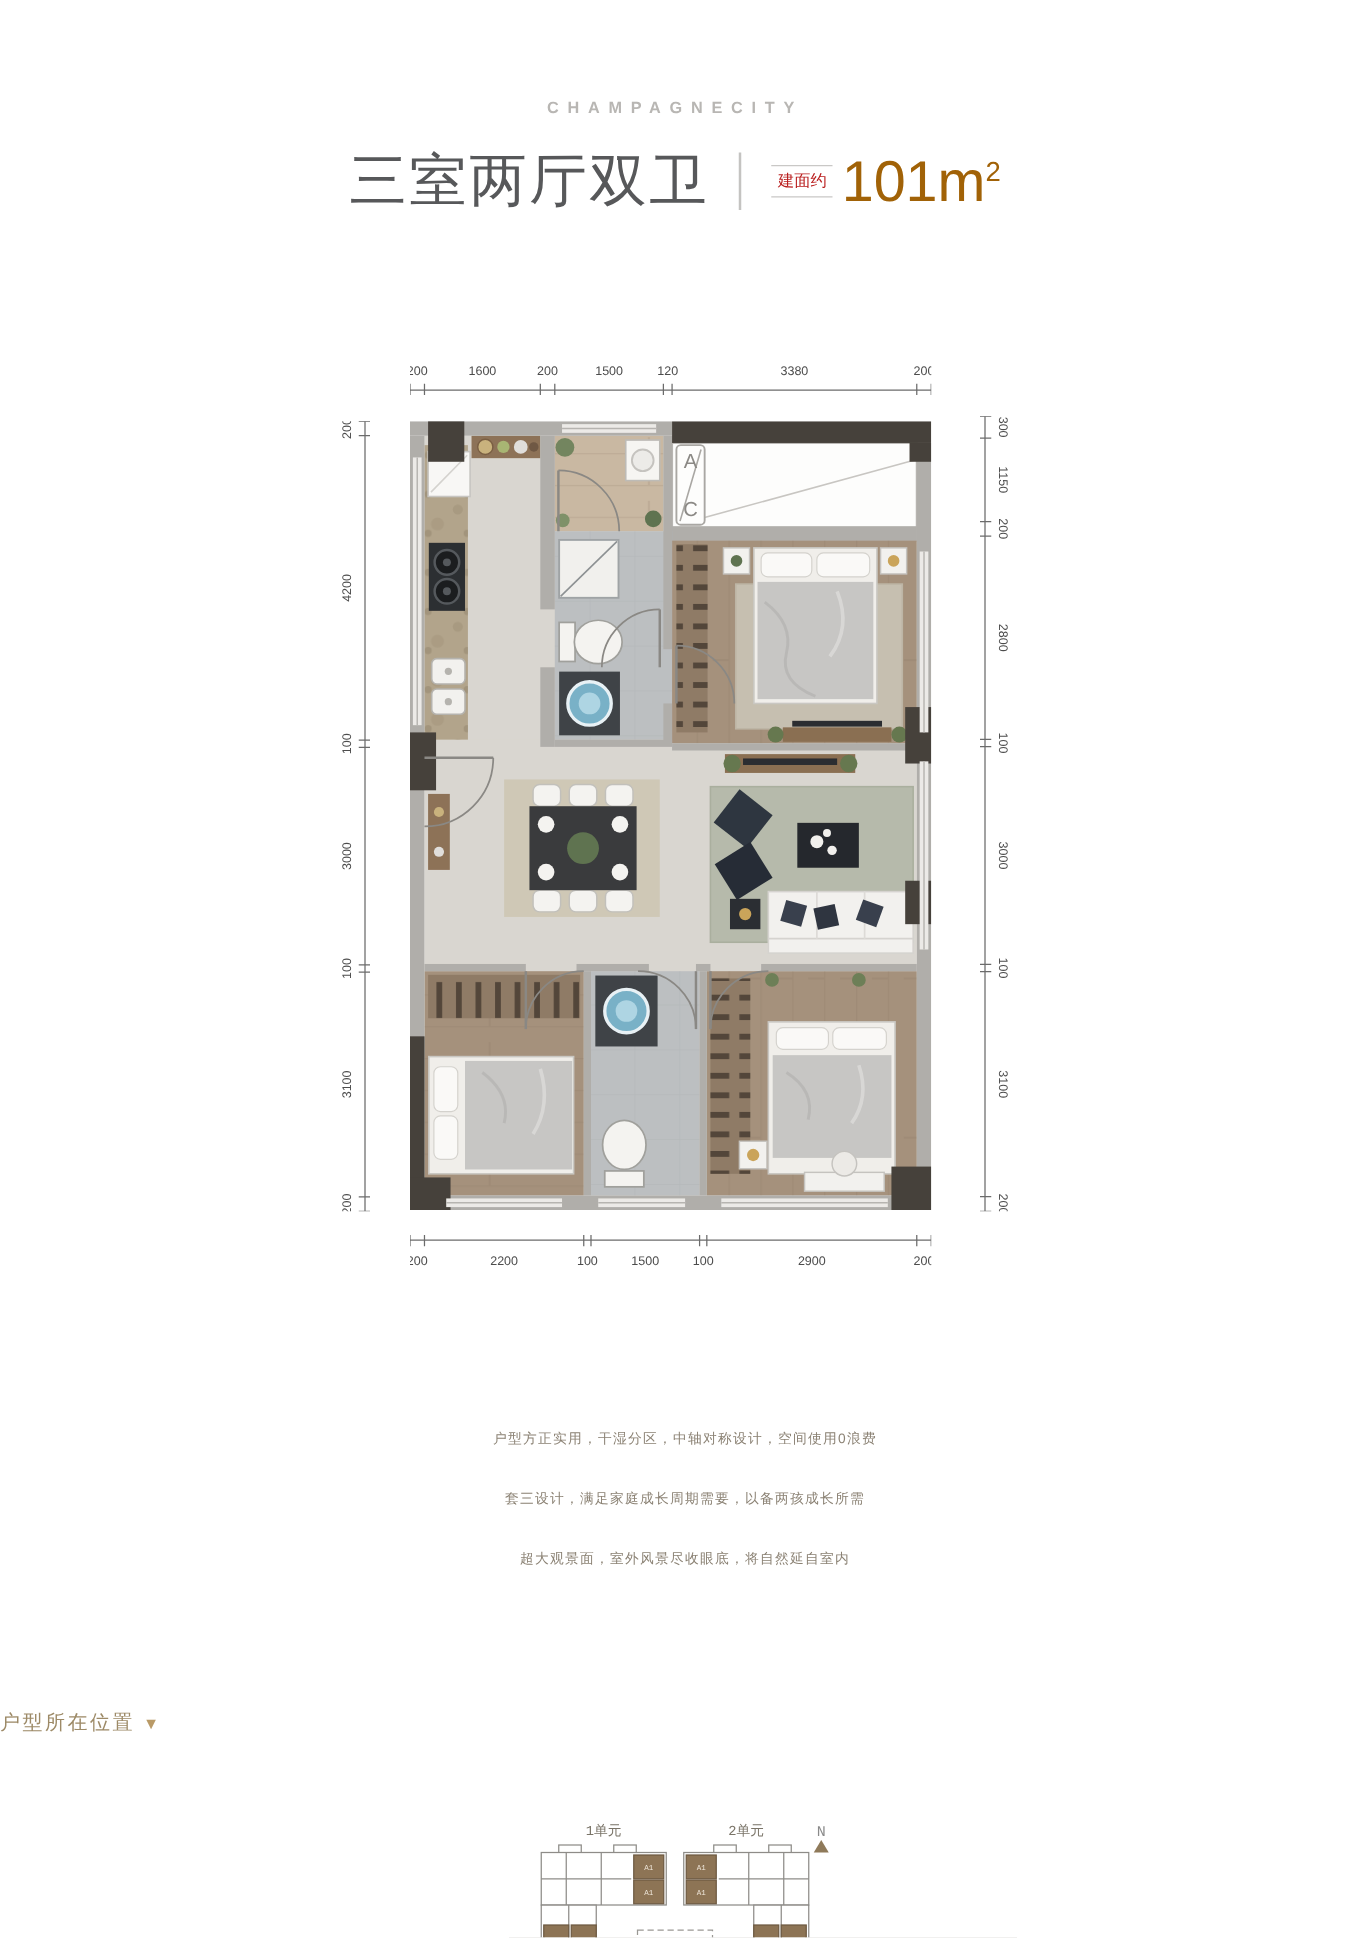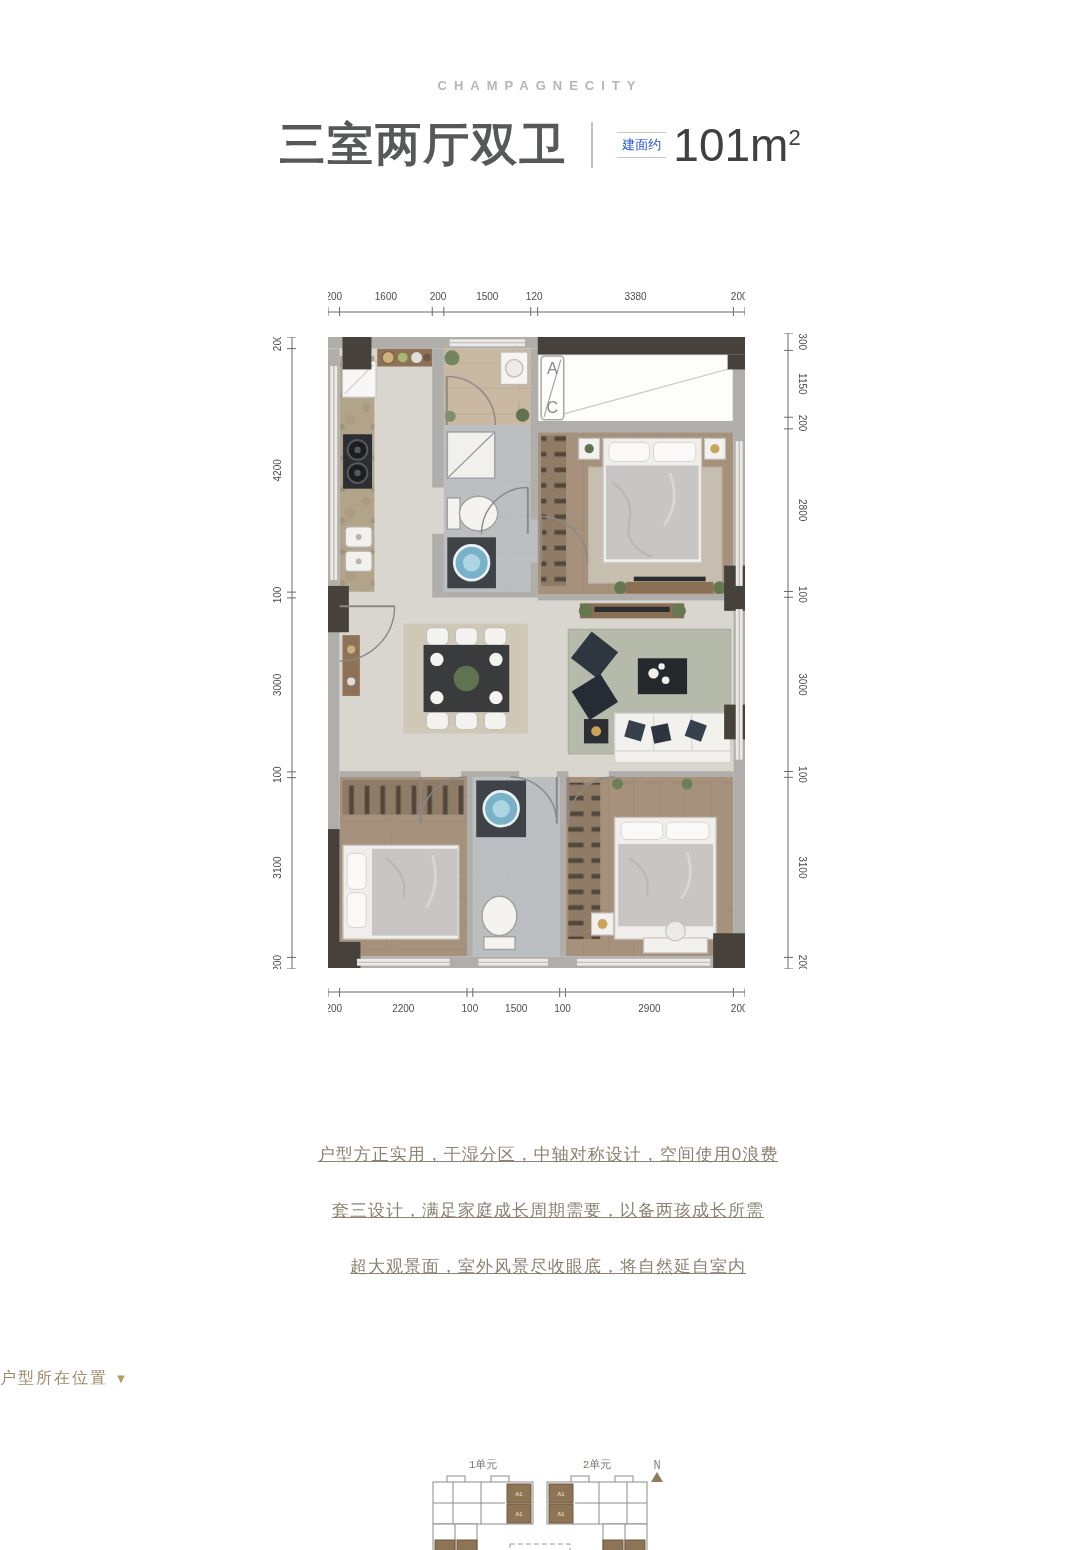--- a/index.html
+++ b/index.html
@@ -4,37 +4,37 @@
 <style>
   html,body{margin:0;padding:0;background:#ffffff;}
   .page{position:relative;width:1080px;height:1550px;background:#fff;overflow:hidden;
         font-family:"Liberation Sans","DejaVu Sans",sans-serif;}
   
   .brand{position:absolute;top:78px;left:0;width:100%;text-align:center;
          font-size:13px;letter-spacing:7px;color:#b8b6b3;font-weight:bold;}
   
   .title-row{position:absolute;top:112px;left:0;width:100%;height:66px;
              display:flex;justify-content:center;align-items:center;}
-  .title-cn{font-size:46px;color:#57585a;font-weight:bold;letter-spacing:2px;}
+  .title-cn{font-size:46px;color:#57585a;font-weight:normal;letter-spacing:2px;}
   .title-div{width:2px;height:46px;background:#c4c3c1;margin:0 24px;}
-  .area-label{font-size:13px;color:#1d4ed8;padding:3px 5px;margin-right:7px;
+  .area-label{font-size:13px;color:#b91c1c;padding:3px 5px;margin-right:7px;
               border-top:1px solid #c9c8c6;border-bottom:1px solid #c9c8c6;}
-  .area-value{font-size:46px;color:#404040;}
+  .area-value{font-size:46px;color:#a16207;}
   .area-value sup{font-size:22px;vertical-align:super;}
   
   .plan-box{position:absolute;left:328px;top:337px;width:417px;height:631px;}
   .plan-box svg{display:block;width:100%;height:100%;}
   .dim{position:absolute;}
   #dim-top{left:328px;top:288px;width:417px;height:28px;}
   #dim-bottom{left:328px;top:988px;width:417px;height:30px;}
   #dim-left{left:266px;top:337px;width:30px;height:632px;}
   #dim-right{left:784px;top:333px;width:30px;height:636px;}
   
   .desc{position:absolute;top:1143px;left:0;width:100%;text-align:center;}
-  .desc p{margin:0 0 33px 16px;font-size:17px;color:#8b8274;letter-spacing:1px;text-decoration:underline;}
+  .desc p{margin:0 0 33px 16px;font-size:11px;color:#8b8274;letter-spacing:1px;}
   
   .loc-title{position:absolute;top:1368px;left:0;width:100%;text-align:left;
              font-size:16px;color:var(--accent,#9d8a67);letter-spacing:2px;}
   .loc-title .tri{color:#b99a67;font-size:13px;}
   .loc-box{position:absolute;top:1452px;left:50%;transform:translateX(-50%);
            width:290px;height:140px;font-family:Liberation Mono, monospace;}
   .loc-box svg{display:block;width:100%;height:100%;}
 </style>
 </head>
 <body>

